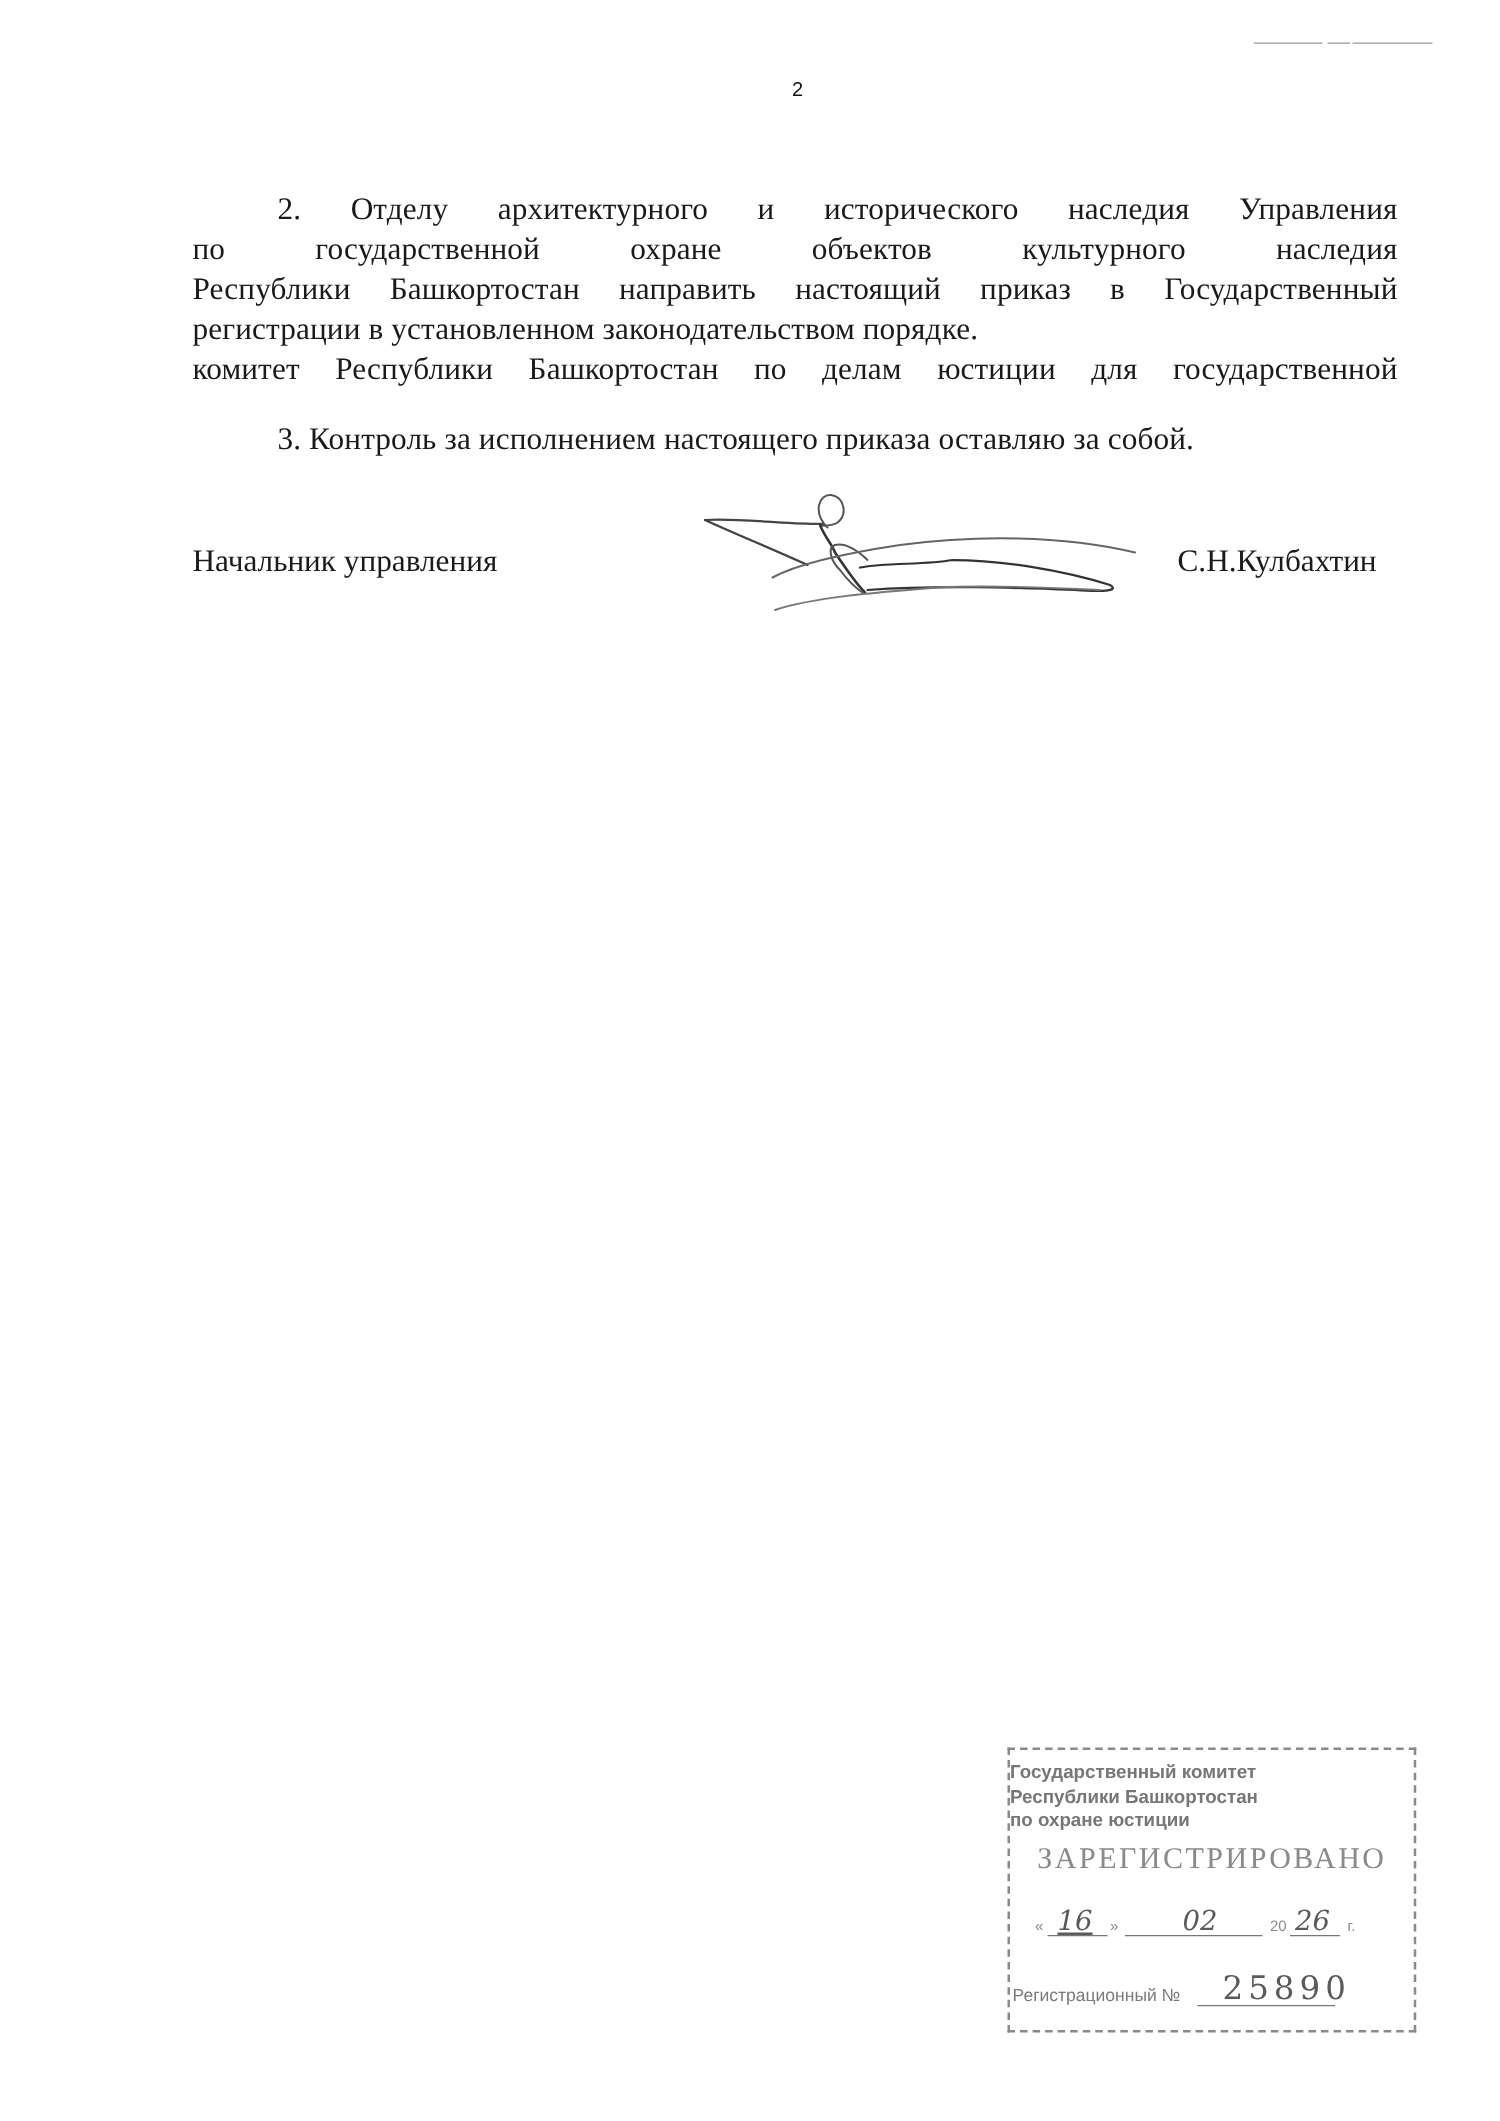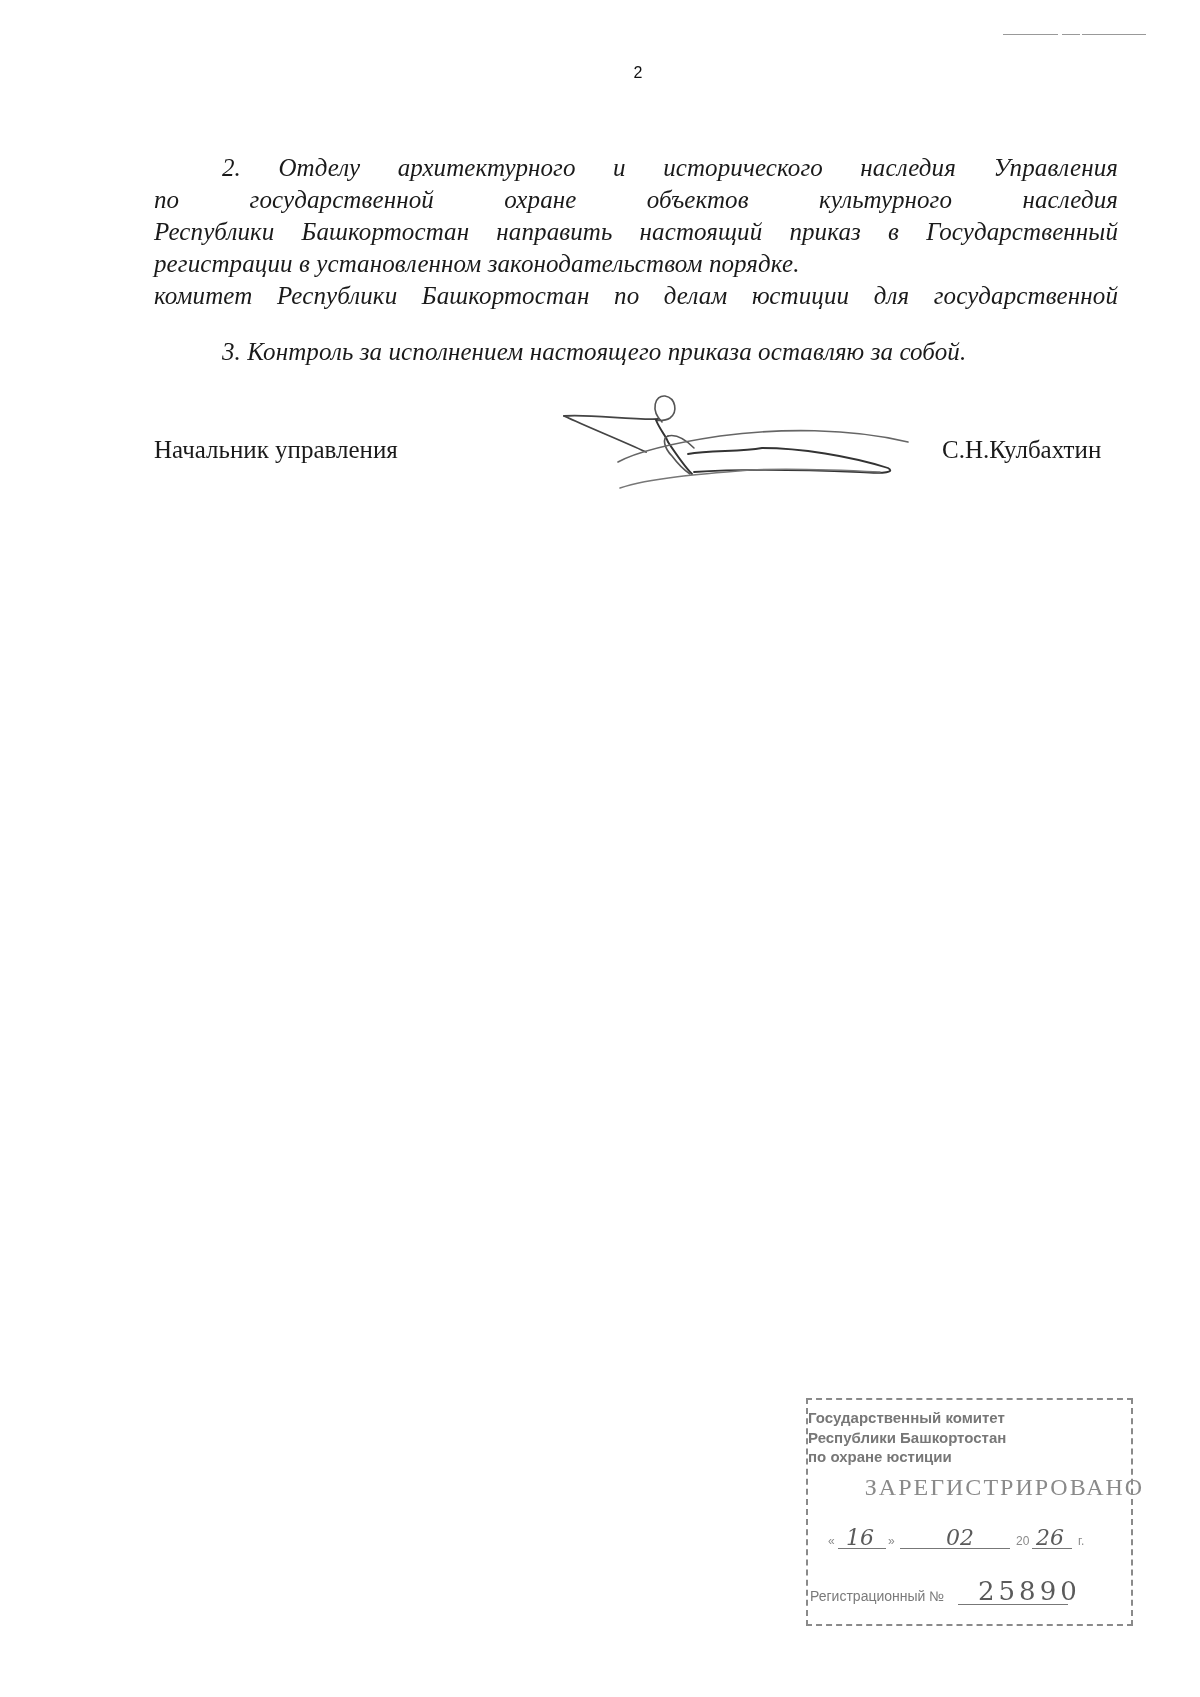--- a/index.html
+++ b/index.html
@@ -9,40 +9,39 @@
   }
   .scan-mark { position: absolute; top: 34px; height: 1px; background: #555; opacity: 0.6; }
   .page-number {
     position: absolute; top: 64px; left: 0; width: 1276px; text-align: center;
     font-family: "Liberation Sans", "DejaVu Sans", sans-serif; font-size: 16px; color: #111;
   }
   .para {
     position: absolute; left: 154px; width: 964px;
     font-size: 25px; line-height: 32px; text-align: justify; text-align-last: left;
     letter-spacing: 0.1px;
-    font-style: italic;
   }
   .para .line { display: block; text-align: justify; text-align-last: justify; white-space: nowrap; }
   .para .line.last { text-align-last: left; }
   .para .line.indent { padding-left: 68px; }
   .p2 { top: 152px; }
   .p3 { top: 336px; padding-left: 68px; width: auto; }
   .sig-title { position: absolute; left: 154px; top: 434px; font-size: 25px; line-height: 32px; }
   .sig-name { position: absolute; left: 942px; top: 434px; font-size: 25px; line-height: 32px; text-align: right; }
   .signature { position: absolute; left: 550px; top: 390px; width: 380px; height: 120px; }
 
   .stamp {
     position: absolute; left: 806px; top: 1398px; width: 327px; height: 228px;
     border: 2px dashed #8a8a8a; box-sizing: border-box; color: #6e6e6e;
     font-family: "Liberation Sans", "DejaVu Sans", sans-serif;
   }
   .stamp .org { position: absolute; top: 8px; left: 0; width: 100%; font-size: 15px; line-height: 19.5px; font-weight: bold; color: #777; }
   .stamp .reg-title {
     position: absolute; top: 74px; left: 0; width: 100%; text-align: center;
-    font-family: "Liberation Serif", "DejaVu Serif", serif; font-size: 24px; letter-spacing: 2px; color: #8a8a8a; padding-left: 35px;
+    font-family: "Liberation Serif", "DejaVu Serif", serif; font-size: 24px; letter-spacing: 2px; color: #8a8a8a;
   }
   .stamp .date-row { position: absolute; top: 124px; left: 20px; width: 290px; height: 28px; font-size: 12px; color: #8a8a8a; }
   .stamp .date-row span { position: absolute; bottom: 4px; }
   .stamp .hand { font-family: "DejaVu Serif", serif; font-style: italic; font-size: 22px; color: #5a5a5a; bottom: 2px !important; }
   .stamp .uline { position: absolute; bottom: 3px; height: 1px; background: #777; }
   .stamp .reg-row { position: absolute; top: 176px; left: 2px; width: 320px; height: 32px; font-size: 14px; color: #7a7a7a; }
   .stamp .reg-row .reg-label { position: absolute; left: 0; bottom: 4px; }
   .stamp .reg-row .reg-number { position: absolute; left: 168px; bottom: 2px; font-family: "DejaVu Serif", serif; font-size: 26px; color: #5a5a5a; letter-spacing: 4px; }
   .stamp .reg-row .uline { left: 148px; width: 110px; bottom: 3px; }
 </style>
@@ -91,21 +90,21 @@
 <div class="stamp">
   <div class="org">
     <div>Государственный комитет</div>
     <div>Республики Башкортостан</div>
     <div>по охране юстиции</div>
   </div>
   <div class="reg-title">ЗАРЕГИСТРИРОВАНО</div>
   <div class="date-row">
     <span style="left:0;">«</span>
     <div class="uline" style="left:10px;width:48px;"></div>
-    <span class="hand" style="left:18px;">16</span>
+    <span class="hand" style="left:18px;text-decoration:underline;">16</span>
     <span style="left:60px;">»</span>
     <div class="uline" style="left:72px;width:110px;"></div>
     <span class="hand" style="left:118px;">02</span>
     <span style="left:188px;margin-top:36px;">20</span>
     <div class="uline" style="left:204px;width:40px;"></div>
     <span class="hand" style="left:208px;">26</span>
     <span style="left:250px;">г.</span>
   </div>
   <div class="reg-row">
     <span class="reg-label">Регистрационный №</span>

